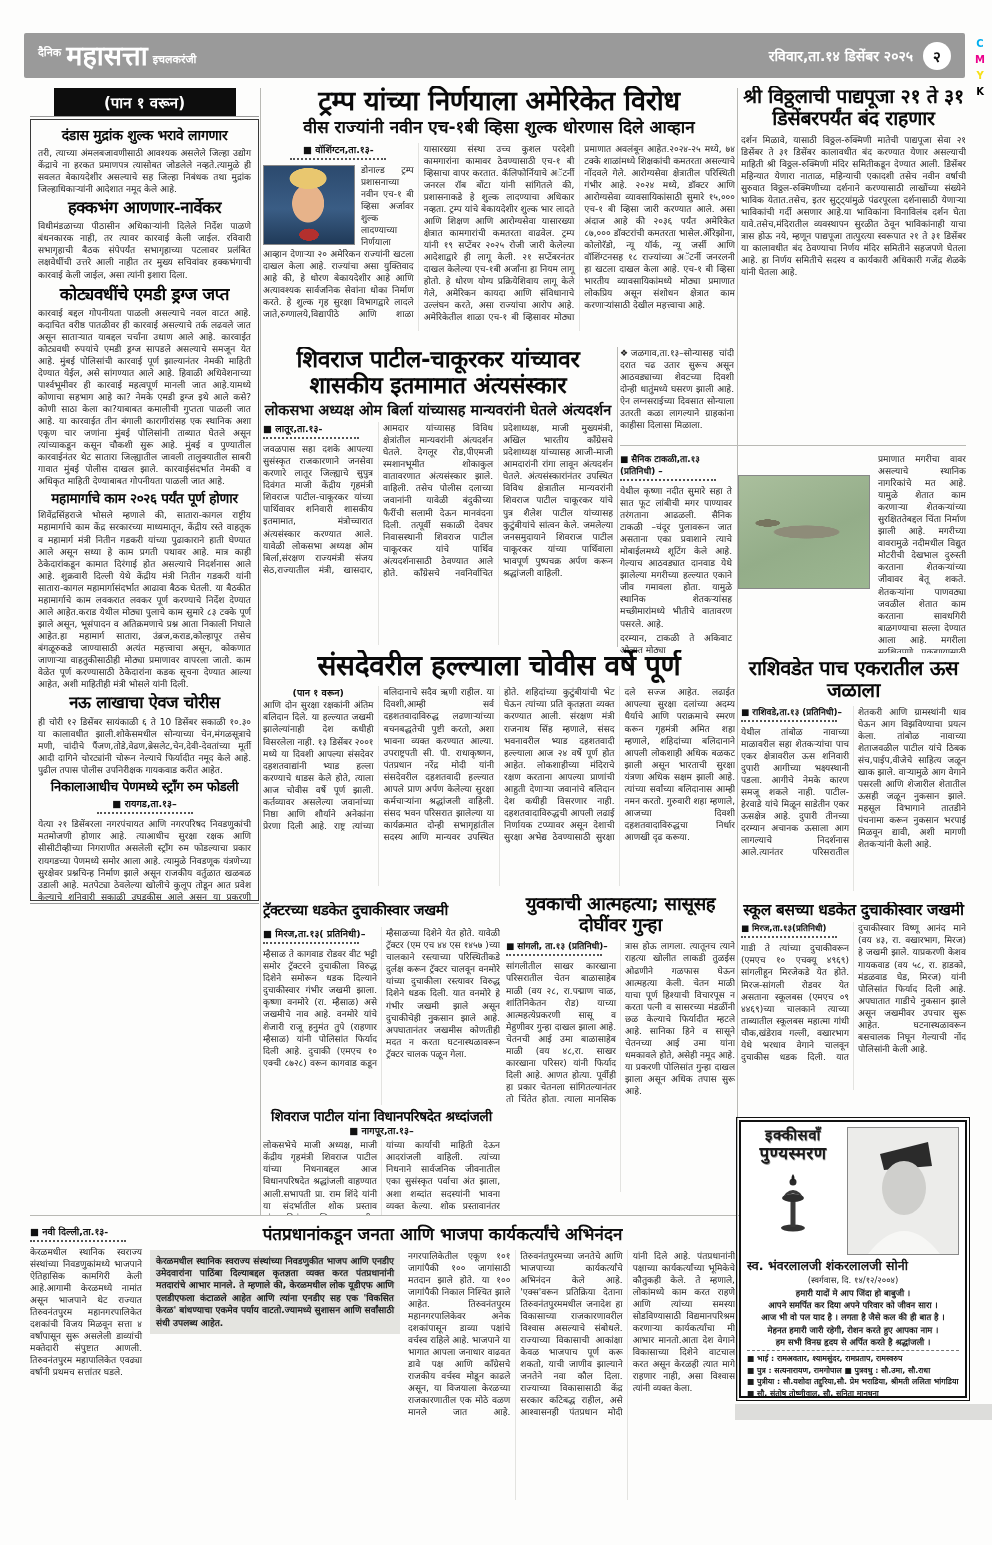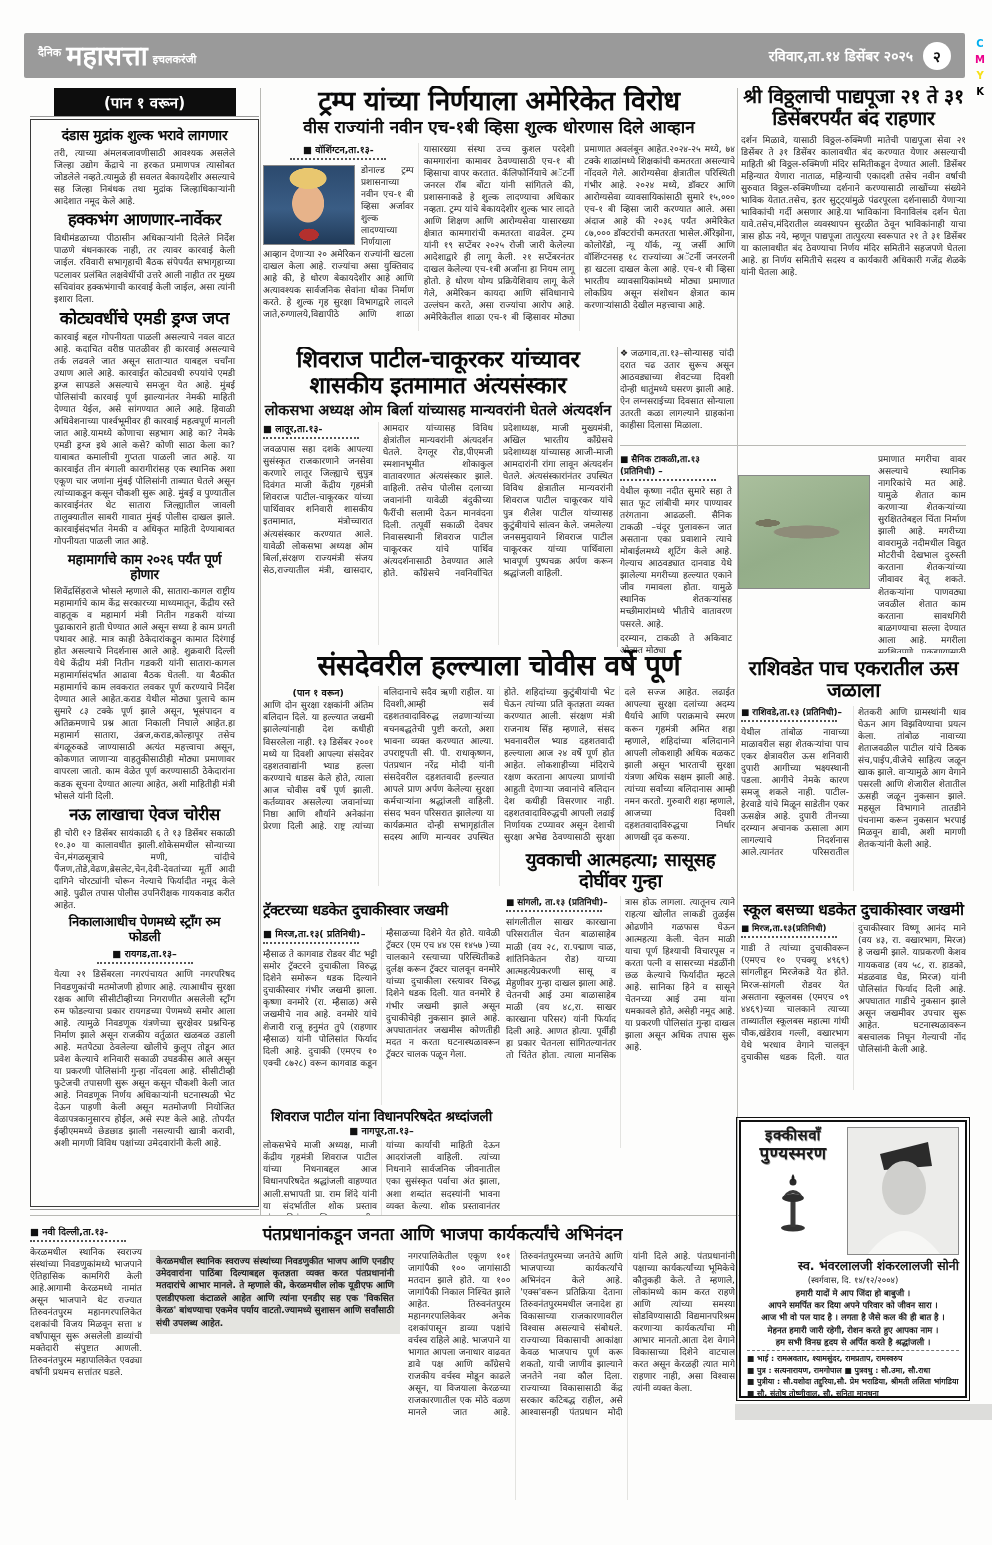--- a/index.html
+++ b/index.html
@@ -31,21 +31,21 @@
   .mast-right { display:flex; align-items:center; gap:10px; color:#fff; }
   .mast-date { font-size:14px; font-weight:700; }
   .page-circle { width:28px; height:28px; border-radius:50%; background:#fff; color:#111;
     display:flex; align-items:center; justify-content:center; font-size:15px; font-weight:700; }
   .print-marks { left:972px; top:36px; width:16px; font-size:10px; font-weight:700; line-height:16px; text-align:center; }
 
   
   .cont-tag { width:182px; background:#0d0d0d; color:#fff; font-weight:700; font-size:15px;
     text-align:center; padding:4px 0; margin:0 auto 3px; }
   .left-box { border:1.5px solid #3a3a3a; outline:1px solid #999; outline-offset:2px;
-    padding:5px 23px; height:1088px; overflow:hidden; }
+    padding:5px 7px; height:782px; overflow:hidden; }
   .brief { margin-bottom:4px; }
   .brief .hl { margin:3px 0 3px; }
 
   
   .photo { position:relative; border:1px solid #888; }
   .trump-photo { width:92px; height:80px; float:left; margin:1px 6px 2px 0;
     background:
       radial-gradient(ellipse 16px 10px at 50% 88%, #b3302e 0 60%, rgba(0,0,0,0) 62%),
       radial-gradient(ellipse 30px 17px at 49% 16%, #e9c76f 0 60%, rgba(0,0,0,0) 63%),
       radial-gradient(ellipse 26px 31px at 49% 48%, #e7b38a 0 60%, rgba(0,0,0,0) 63%),
@@ -62,21 +62,21 @@
       radial-gradient(ellipse 20px 6px at 22% 42%, #77755f 0 60%, rgba(0,0,0,0) 62%),
       linear-gradient(155deg,#aabf9d 0%,#94ad89 55%,#9cb791 100%); }
   .gray-strip { background:#dddddb; }
 
   
   .obit { border:2px solid #111; outline:1px solid #111; outline-offset:2px;
     background:#fff; padding:5px 6px 0; }
   .obit-top { display:flex; gap:8px; }
   .obit-title { font-weight:700; text-align:center; font-size:15px; line-height:1.15;
     letter-spacing:0.5px; color:#1a1a1a; text-shadow:0.6px 0.6px 0 #999; }
-  .obit-name { font-size:12.5px; font-weight:700; text-align:right; margin-top:2px; }
+  .obit-name { font-size:12.5px; font-weight:700; text-align:left; margin-top:2px; }
   .obit-date { font-size:8.5px; text-align:center; }
   .verse-line { font-size:8.4px; font-weight:700; text-align:center; line-height:1.45; color:#222; }
   .fam-line { font-size:7.8px; font-weight:700; line-height:1.5; color:#1d1d1d; }
   .obit-sep { border-top:1px dashed #777; margin:2px 0; }
 
   .highlight-box { background:#e4e4e0; padding:5px 6px; font-size:9px; line-height:1.38;
     text-align:justify; font-weight:700; color:#222; }
 </style>
 </head>
 <body>
@@ -119,21 +119,21 @@
     <div class="brief">
       <div class="hl" style="font-size:17px;">कोट्यवधींचे एमडी ड्रग्ज जप्त</div>
       <div class="bt">कारवाई बद्दल गोपनीयता पाळली असल्याचे नवल वाटत आहे. कदाचित वरीष्ठ पातळीवर ही कारवाई असल्याचे तर्क लढवले जात असून साताऱ्यात याबद्दल चर्चांना उधाण आले आहे. कारवाईत कोट्यवधी रुपयांचे एमडी ड्रग्ज सापडले असल्याचे समजून येत आहे. मुंबई पोलिसांची कारवाई पूर्ण झाल्यानंतर नेमकी माहिती देण्यात येईल, असे सांगण्यात आले आहे. हिवाळी अधिवेशनाच्या पार्श्वभूमीवर ही कारवाई महत्वपूर्ण मानली जात आहे.यामध्ये कोणाचा सहभाग आहे का? नेमके एमडी ड्रग्ज इथे आले कसे? कोणी साठा केला का?याबाबत कमालीची गुप्तता पाळली जात आहे. या कारवाईत तीन बंगाली कारागीरांसह एक स्थानिक अशा एकूण चार जणांना मुंबई पोलिसांनी ताब्यात घेतले असून त्यांच्याकडून कसून चौकशी सुरू आहे. मुंबई व पुण्यातील कारवाईनंतर थेट सातारा जिल्ह्यातील जावली तालुक्यातील साबरी गावात मुंबई पोलीस दाखल झाले. कारवाईसंदर्भात नेमकी व अधिकृत माहिती देण्याबाबत गोपनीयता पाळली जात आहे.</div>
     </div>
     <div class="brief">
       <div class="hl" style="font-size:13.5px;">महामार्गाचे काम २०२६ पर्यंत पूर्ण होणार</div>
       <div class="bt">शिवेंद्रसिंहराजे भोसले म्हणाले की, सातारा-कागल राष्ट्रीय महामार्गाचे काम केंद्र सरकारच्या माध्यमातून, केंद्रीय रस्ते वाहतूक व महामार्ग मंत्री नितीन गडकरी यांच्या पुढाकाराने हाती घेण्यात आले असून सध्या हे काम प्रगती पथावर आहे. मात्र काही ठेकेदारांकडून कामात दिरंगाई होत असल्याचे निदर्शनास आले आहे. शुक्रवारी दिल्ली येथे केंद्रीय मंत्री नितीन गडकरी यांनी सातारा-कागल महामार्गासंदर्भात आढावा बैठक घेतली. या बैठकीत महामार्गाचे काम लवकरात लवकर पूर्ण करण्याचे निर्देश देण्यात आले आहेत.कराड येथील मोठ्या पुलाचे काम सुमारे ८३ टक्के पूर्ण झाले असून, भूसंपादन व अतिक्रमणाचे प्रश्न आता निकाली निघाले आहेत.हा महामार्ग सातारा, उंब्रज,कराड,कोल्हापूर तसेच बंगळूरुकडे जाण्यासाठी अत्यंत महत्त्वाचा असून, कोकणात जाणाऱ्या वाहतुकीसाठीही मोठ्या प्रमाणावर वापरला जातो. काम वेळेत पूर्ण करण्यासाठी ठेकेदारांना कडक सूचना देण्यात आल्या आहेत, अशी माहितीही मंत्री भोसले यांनी दिली.</div>
     </div>
     <div class="brief">
       <div class="hl" style="font-size:16.5px;">नऊ लाखाचा ऐवज चोरीस</div>
-      <div class="bt">ही चोरी १२ डिसेंबर सायंकाळी ६ ते १३ डिसेंबर सकाळी १०.३० या कालावधीत झाली.शोकेसमधील सोन्याच्या चेन,मंगळसूत्राचे मणी, चांदीचे पैंजण,तोडे,वेढण,ब्रेसलेट,चेन,देवी-देवतांच्या मूर्ती आदी दागिने चोरट्यांनी चोरून नेल्याचे फिर्यादीत नमूद केले आहे. पुढील तपास पोलीस उपनिरीक्षक गायकवाड करीत आहेत.</div>
+      <div class="bt">ही चोरी १२ डिसेंबर सायंकाळी ६ ते 10 डिसेंबर सकाळी १०.३० या कालावधीत झाली.शोकेसमधील सोन्याच्या चेन,मंगळसूत्राचे मणी, चांदीचे पैंजण,तोडे,वेढण,ब्रेसलेट,चेन,देवी-देवतांच्या मूर्ती आदी दागिने चोरट्यांनी चोरून नेल्याचे फिर्यादीत नमूद केले आहे. पुढील तपास पोलीस उपनिरीक्षक गायकवाड करीत आहेत.</div>
     </div>
     <div class="brief">
       <div class="hl" style="font-size:13px;">निकालाआधीच पेणमध्ये स्ट्राँग रुम फोडली</div>
       <div class="by" style="text-align:center;">■ रायगड,ता.१३–</div>
       <div class="dots" style="margin:2px auto 4px;"></div>
       <div class="bt">येत्या २१ डिसेंबरला नगरपंचायत आणि नगरपरिषद निवडणुकांची मतमोजणी होणार आहे. त्याआधीच सुरक्षा रक्षक आणि सीसीटीव्हीच्या निगराणीत असलेली स्ट्राँग रुम फोडल्याचा प्रकार रायगडच्या पेणमध्ये समोर आला आहे. त्यामुळे निवडणूक यंत्रणेच्या सुरक्षेवर प्रश्नचिन्ह निर्माण झाले असून राजकीय वर्तुळात खळबळ उडाली आहे. मतपेट्या ठेवलेल्या खोलीचे कुलूप तोडून आत प्रवेश केल्याचे शनिवारी सकाळी उघडकीस आले असून या प्रकरणी पोलिसांनी गुन्हा नोंदवला आहे. सीसीटीव्ही फुटेजची तपासणी सुरू असून कसून चौकशी केली जात आहे. निवडणूक निर्णय अधिकाऱ्यांनी घटनास्थळी भेट देऊन पाहणी केली असून मतमोजणी नियोजित वेळापत्रकानुसारच होईल, असे स्पष्ट केले आहे. तोपर्यंत ईव्हीएममध्ये छेडछाड झाली नसल्याची खात्री करावी, अशी मागणी विविध पक्षांच्या उमेदवारांनी केली आहे.</div>
     </div>
   </div>
 </div>
 
@@ -212,21 +212,21 @@
     <div class="dots"></div>
     <div class="bt">म्हैसाळ ते कागवाड रोडवर वीट भट्टी समोर ट्रॅक्टरने दुचाकीला विरुद्ध दिशेने समोरून धडक दिल्याने दुचाकीस्वार गंभीर जखमी झाला. कृष्णा वनमोरे (रा. म्हैसाळ) असे जखमीचे नाव आहे. वनमोरे यांचे शेजारी राजू हनुमंत तुपे (राहणार म्हैसाळ) यांनी पोलिसांत फिर्याद दिली आहे. दुचाकी (एमएच १० एक्ची ८७२८) वरून कागवाड कडून म्हैसाळच्या दिशेने येत होते. यावेळी ट्रॅक्टर (एम एच ४४ एस १४५७ )च्या चालकाने रस्त्याच्या परिस्थितीकडे दुर्लक्ष करून ट्रॅक्टर चालवून वनमोरे यांच्या दुचाकीला रस्त्यावर विरुद्ध दिशेने धडक दिली. यात वनमोरे हे गंभीर जखमी झाले असून दुचाकीचेही नुकसान झाले आहे. अपघातानंतर जखमीस कोणतीही मदत न करता घटनास्थळावरून ट्रॅक्टर चालक पळून गेला.</div>
   </div>
   <div class="hl" style="font-size:13.5px; margin-top:4px;">शिवराज पाटील यांना विधानपरिषदेत श्रध्दांजली</div>
   <div class="by" style="text-align:center;">■ नागपूर,ता.१३–</div>
   <div class="cols2" style="height:86px; margin-top:2px;">
     <div class="bt">लोकसभेचे माजी अध्यक्ष, माजी केंद्रीय गृहमंत्री शिवराज पाटील यांच्या निधनाबद्दल आज विधानपरिषदेत श्रद्धांजली वाहण्यात आली.सभापती प्रा. राम शिंदे यांनी या संदर्भातील शोक प्रस्ताव मांडला.दिवंगत शिवराज पाटील यांच्या कार्याची माहिती देऊन आदरांजली वाहिली. त्यांच्या निधनाने सार्वजनिक जीवनातील एका सुसंस्कृत पर्वाचा अंत झाला, अशा शब्दांत सदस्यांनी भावना व्यक्त केल्या. शोक प्रस्तावानंतर सदस्यांनी दोन मिनिटे स्तब्ध उभे राहून श्रद्धांजली अर्पण केली.</div>
   </div>
 </div>
 
-<div class="blk" style="left:506px; top:850px; width:229px; height:313px;">
+<div class="blk" style="left:506px; top:894px; width:229px; height:313px;">
   <div class="hl" style="font-size:18.5px;">युवकाची आत्महत्या; सासूसह दोघींवर गुन्हा</div>
   <div class="cols2" style="height:252px; margin-top:5px;">
     <div class="by" style="font-size:8.8px;">■ सांगली, ता.१३ (प्रतिनिधी)–</div>
     <div class="dots"></div>
     <div class="bt">सांगलीतील साखर कारखाना परिसरातील चेतन बाळासाहेब माळी (वय २८, रा.पद्माण चाळ, शांतिनिकेतन रोड) याच्या आत्महत्येप्रकरणी सासू व मेहुणीवर गुन्हा दाखल झाला आहे. चेतनची आई उमा बाळासाहेब माळी (वय ४८,रा. साखर कारखाना परिसर) यांनी फिर्याद दिली आहे. आणत होत्या. पूर्वीही हा प्रकार चेतनला सांगितल्यानंतर तो चिंतेत होता. त्याला मानसिक त्रास होऊ लागला. त्यातूनच त्याने राहत्या खोलीत लाकडी तुळईस ओढणीने गळफास घेऊन आत्महत्या केली. चेतन माळी याचा पूर्ण हिश्याची विचारपूस न करता पत्नी व सासरच्या मंडळींनी छळ केल्याचे फिर्यादीत म्हटले आहे. सानिका हिने व सासूने चेतनच्या आई उमा यांना धमकावले होते, असेही नमूद आहे. या प्रकरणी पोलिसांत गुन्हा दाखल झाला असून अधिक तपास सुरू आहे.</div>
   </div>
 </div>
 
 <div class="blk" style="left:741px; top:902px; width:225px; height:212px;">
   <div class="hl" style="font-size:15.5px;">स्कूल बसच्या धडकेत दुचाकीस्वार जखमी</div>

